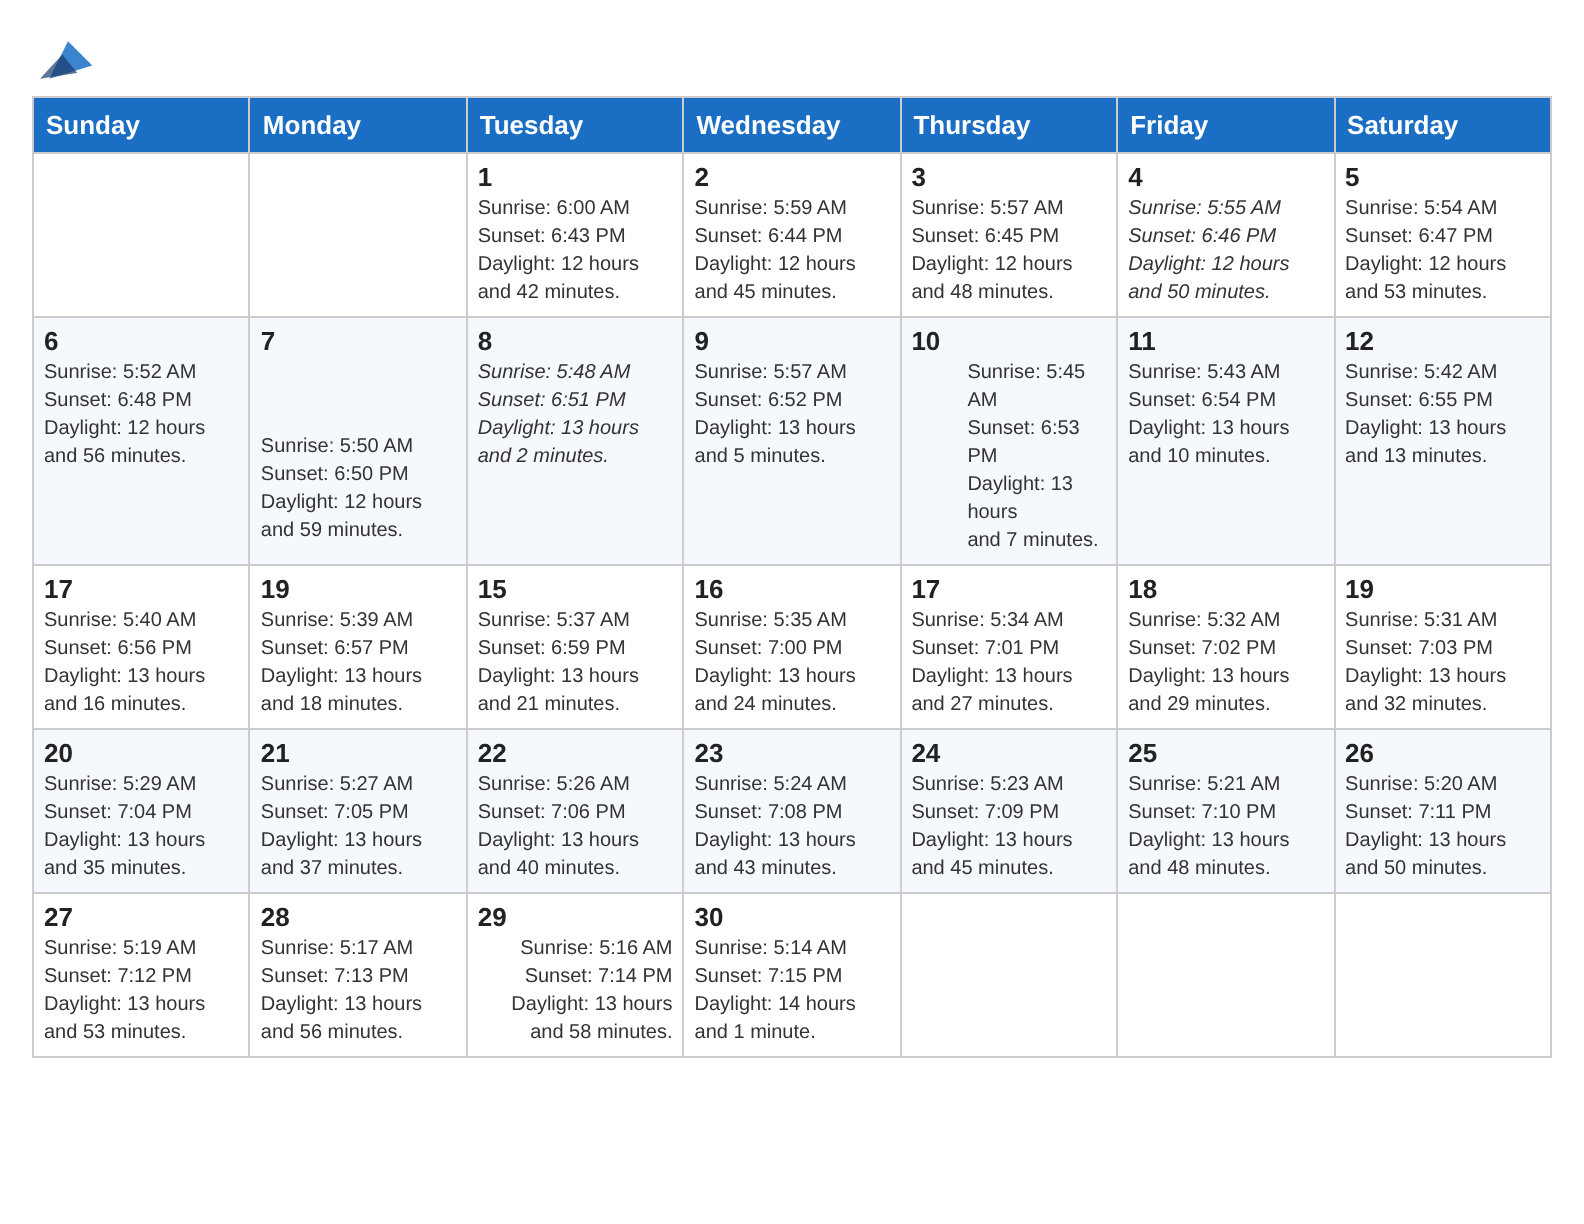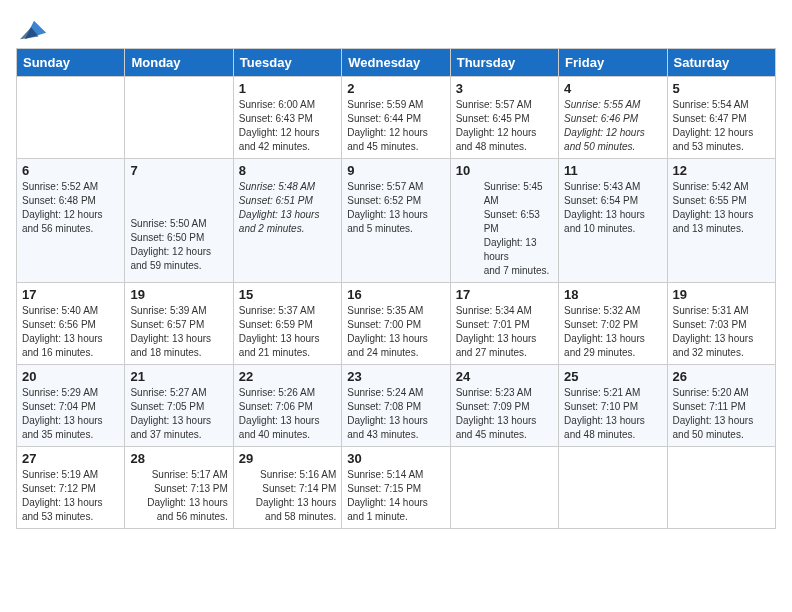--- a/index.html
+++ b/index.html
@@ -320,21 +320,21 @@
         <tr>
           <td>
             <span class="day-num">27</span>
             <div class="day-info" style="white-space: pre-line;">Sunrise: 5:19 AM
 Sunset: 7:12 PM
 Daylight: 13 hours
 and 53 minutes.</div>
           </td>
           <td>
             <span class="day-num">28</span>
-            <div class="day-info" style="white-space: pre-line; text-align: right;">Sunrise: 5:17 AM
+            <div class="day-info" style="white-space: pre-line;">Sunrise: 5:17 AM
 Sunset: 7:13 PM
 Daylight: 13 hours
 and 56 minutes.</div>
           </td>
           <td>
             <span class="day-num">29</span>
             <div class="day-info" style="white-space: pre-line; text-align: right;">Sunrise: 5:16 AM
 Sunset: 7:14 PM
 Daylight: 13 hours
 and 58 minutes.</div>

